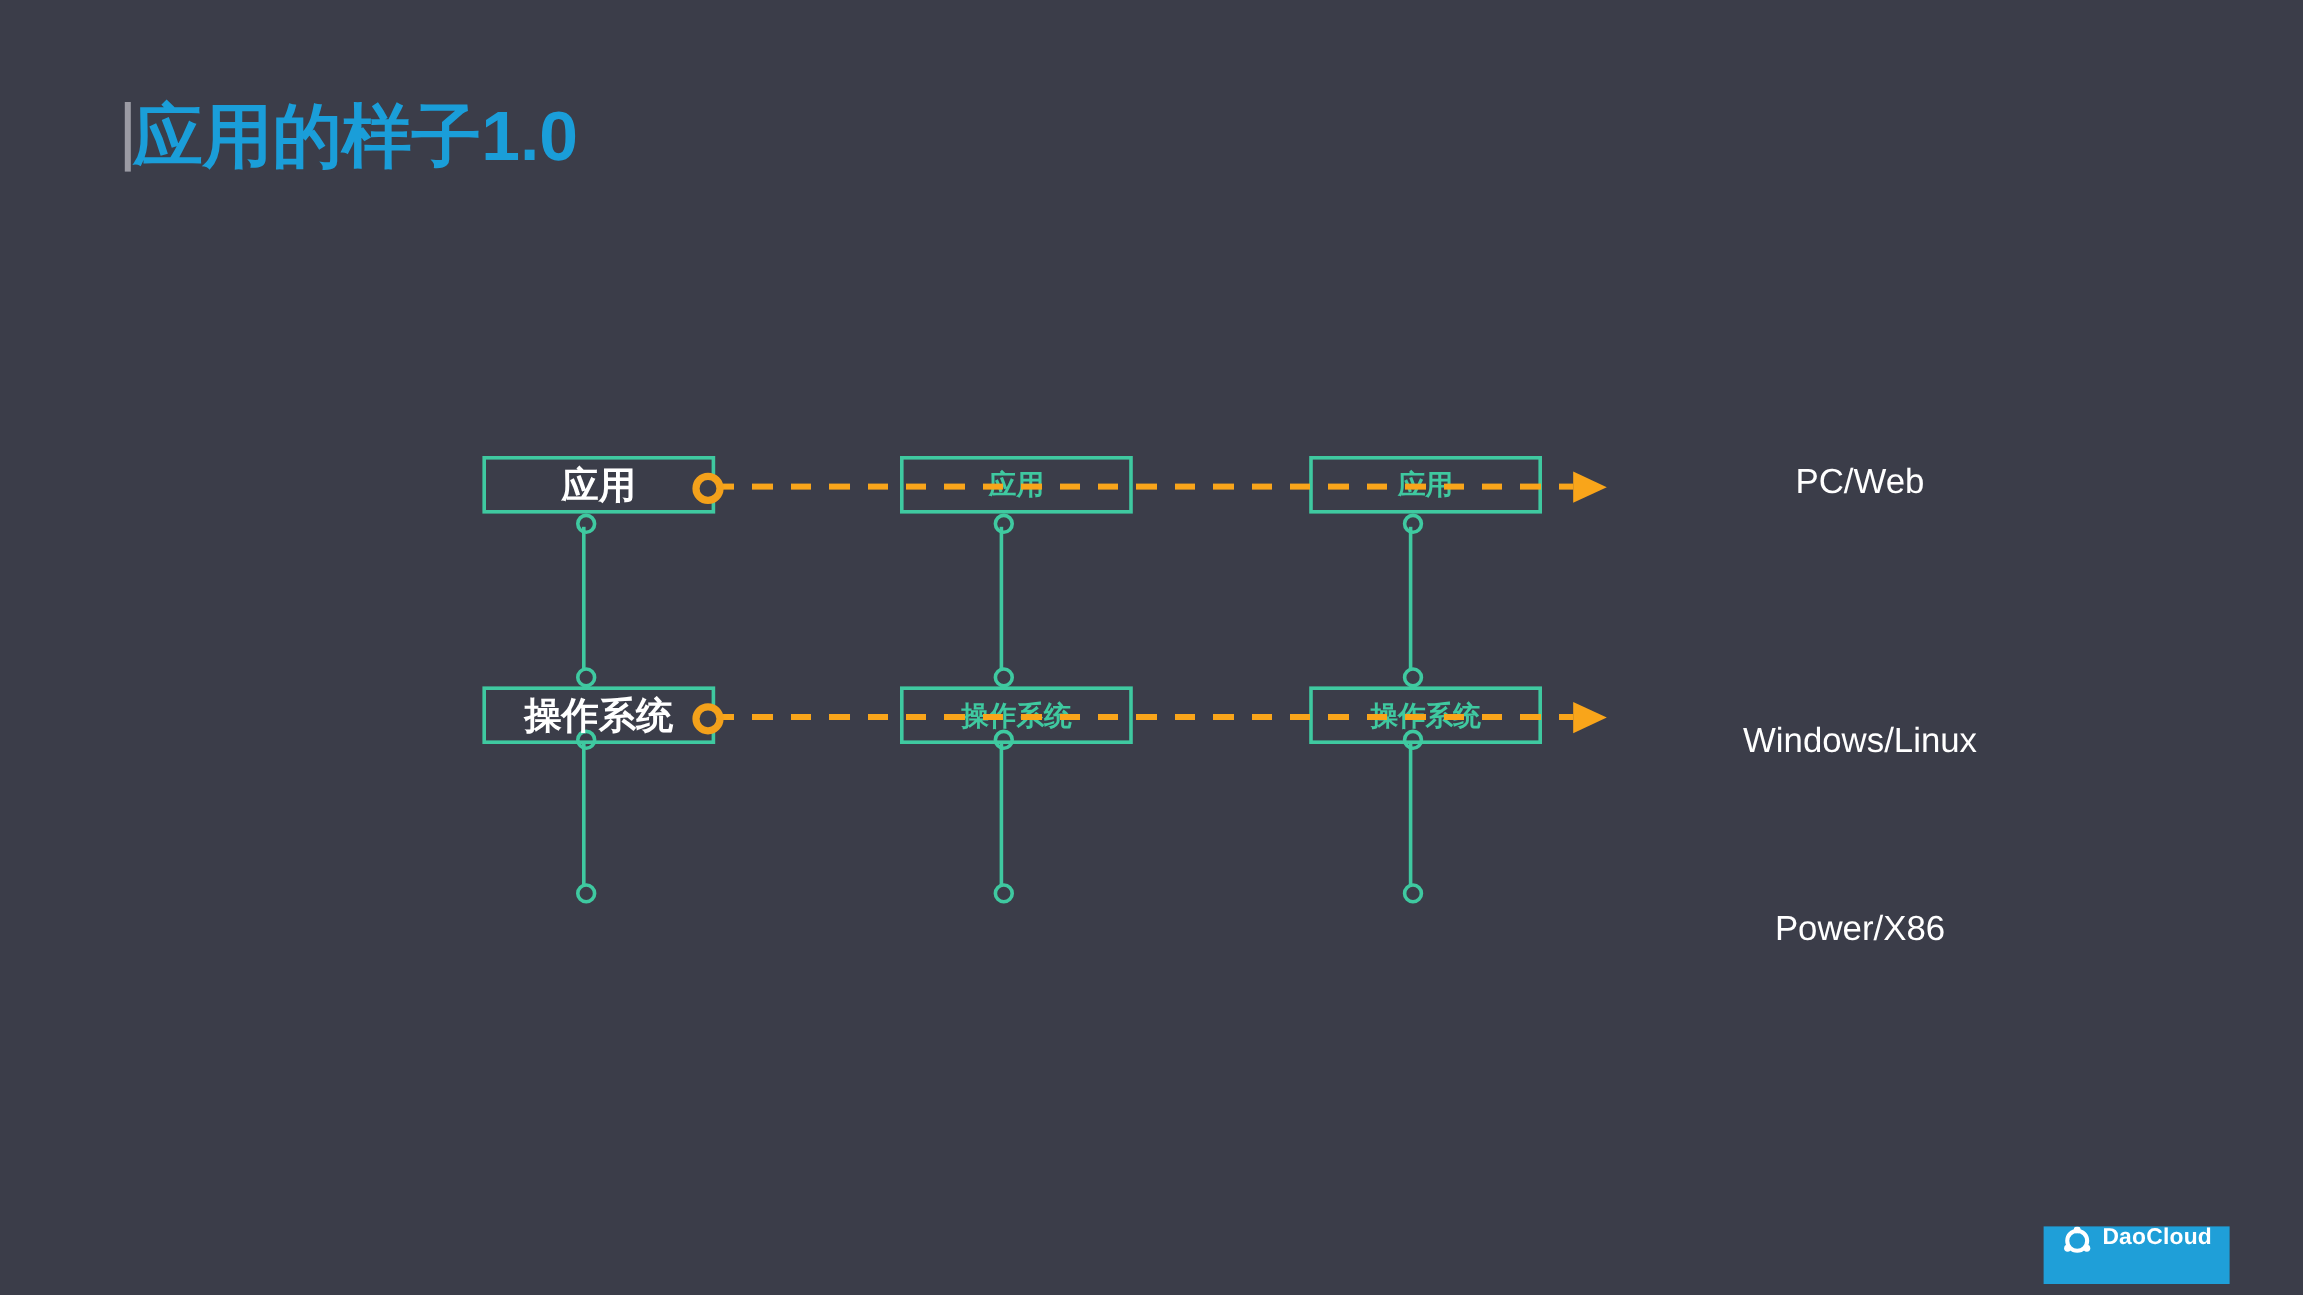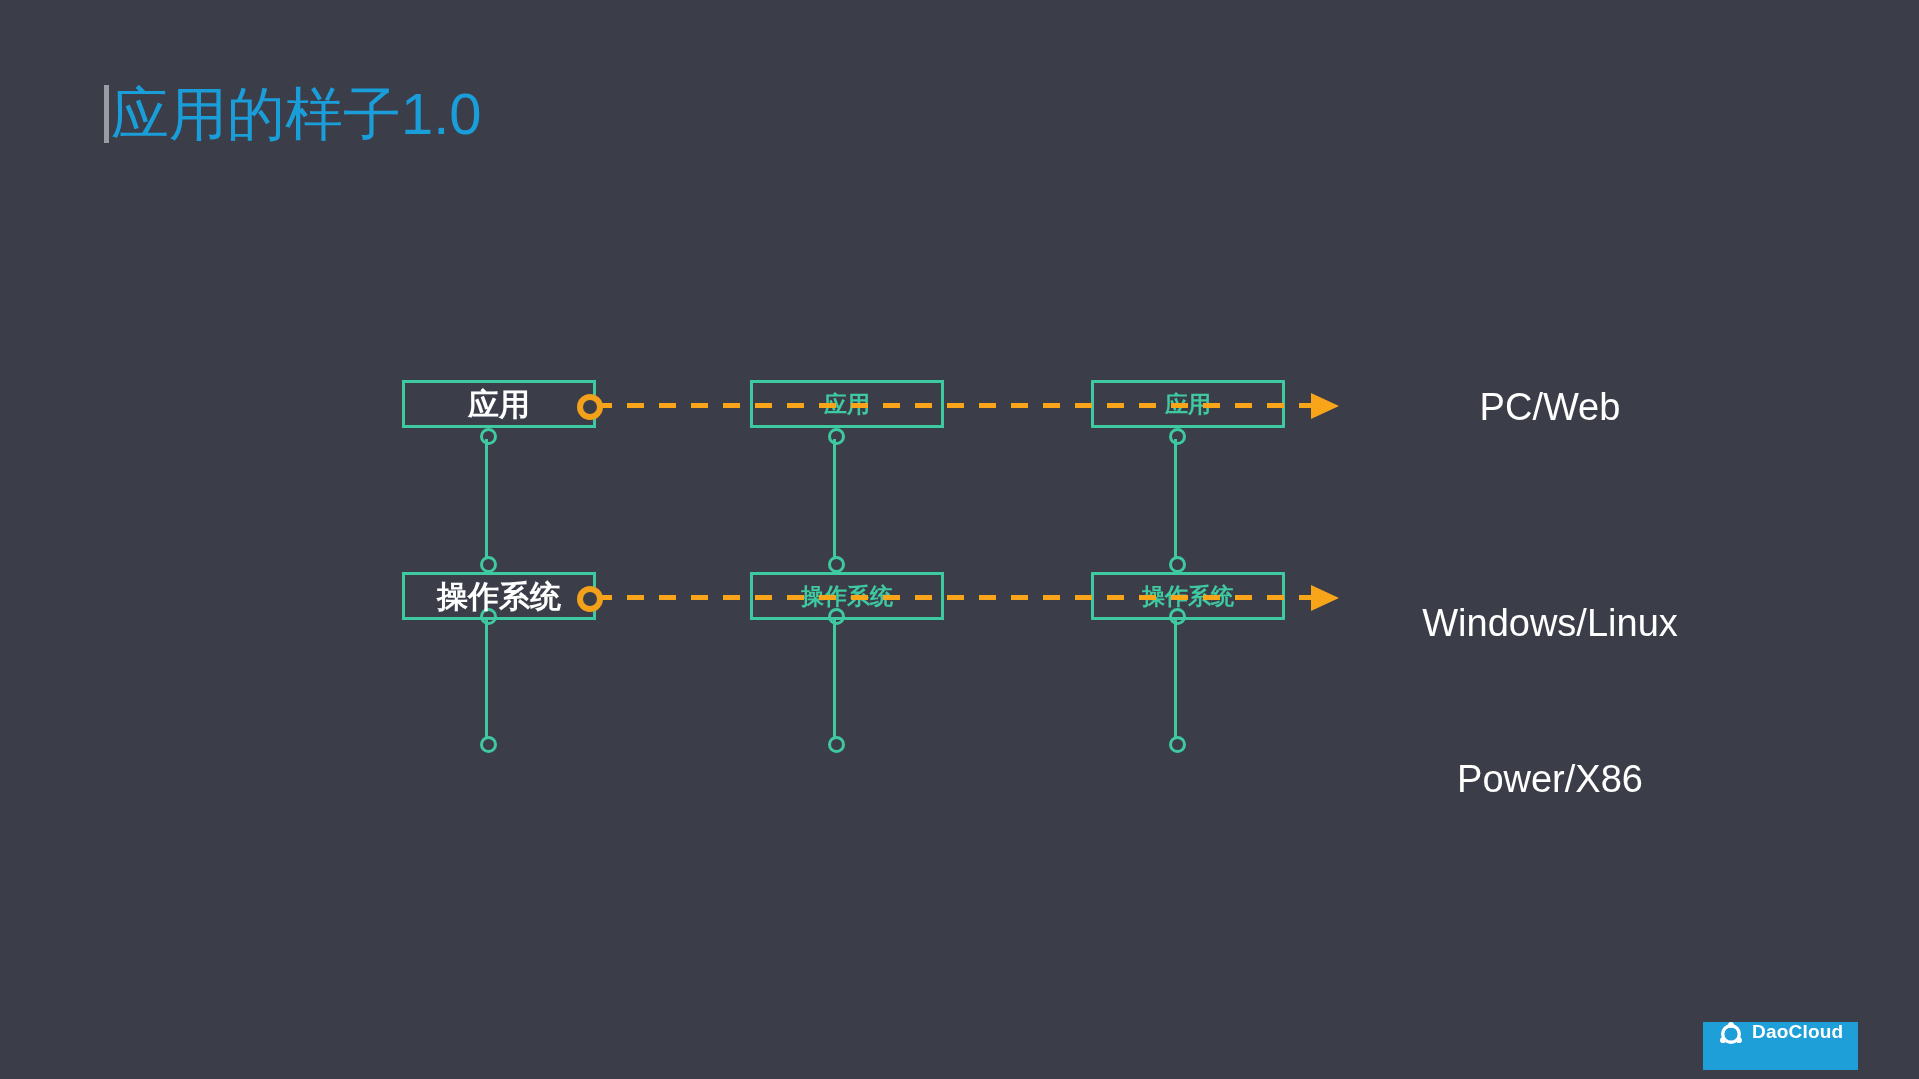--- a/index.html
+++ b/index.html
@@ -29,21 +29,21 @@
     background: #9b9ba4;
     margin-right: 2px;
     flex: 0 0 auto;
   }
   #title-text {
     font-size: 58px;
     line-height: 1;
     color: #1a9ed9;
     letter-spacing: 0px;
     white-space: nowrap;
-    font-weight: 400;
+    font-weight: 700;
   }
 
   
   #diagram {
     position: absolute;
     left: 0;
     top: 0;
     width: 1919px;
     height: 1079px;
   }
@@ -161,21 +161,21 @@
   .v-conn.x1 { left: 824px; }
   .v-conn.x2 { left: 1165px; }
 
   
   .tier-label {
     position: absolute;
     left: 1400px;
     width: 300px;
     text-align: center;
     color: #ffffff;
-    font-size: 38px;
+    font-size: 29px;
     line-height: 1;
     white-space: nowrap;
   }
   .tier-label.t0 { top: 388px; }
   .tier-label.t1 { top: 580px; margin-top: 24px; }
   .tier-label.t2 { top: 760px; }
 
   
   #logo {
     position: absolute;

